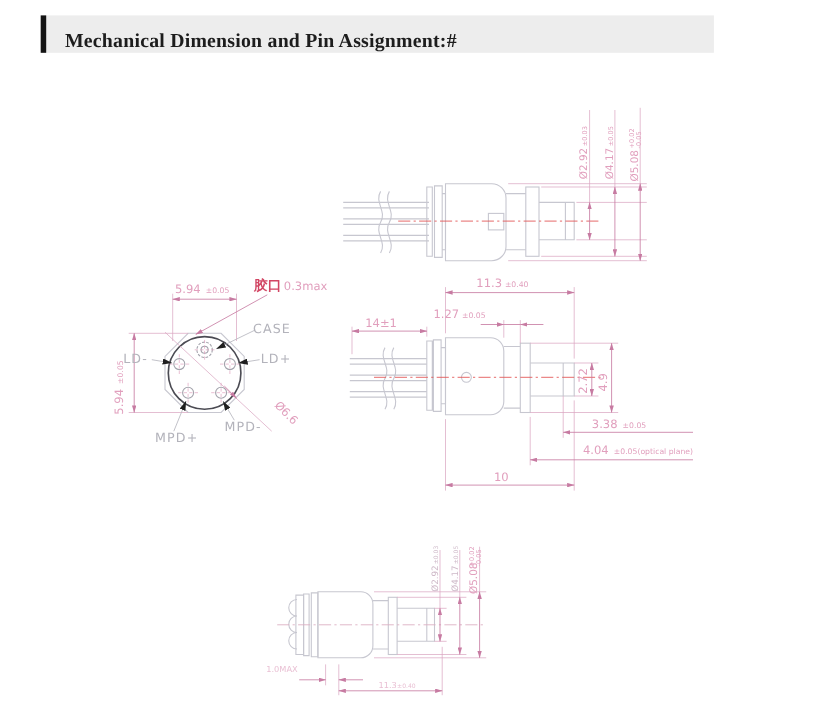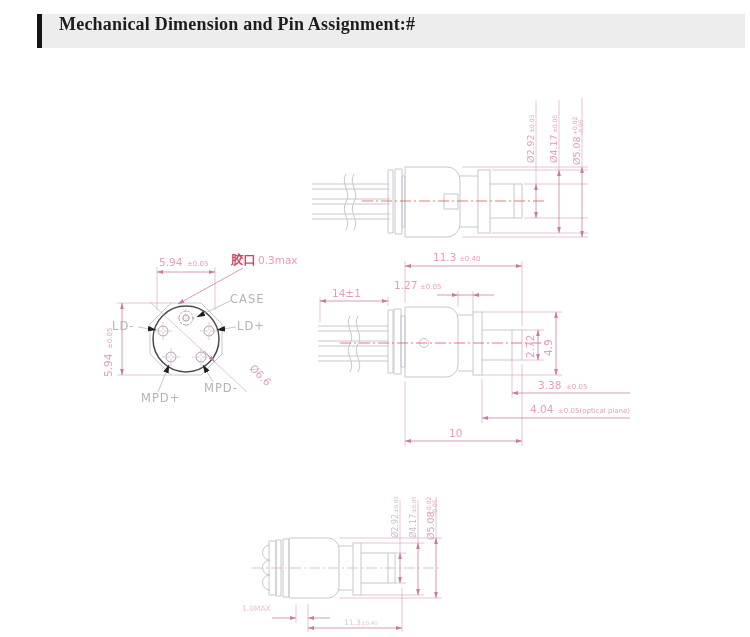--- a/index.html
+++ b/index.html
@@ -1,18 +1,18 @@
 <!DOCTYPE html>
 <html><head>
 <meta charset="utf-8">
 <style>
   html,body{margin:0;padding:0;background:#ffffff;}
   body{width:750px;height:637px;position:relative;overflow:hidden;font-family:"DejaVu Sans",sans-serif;}
-  .header{position:absolute;left:37px;top:14px;width:708px;height:34px;background:#ededed;
-          border-left:5px solid #141414;display:flex;align-items:flex-start;box-sizing:border-box;}
+  .header{position:absolute;left:37px;top:14px;width:612px;height:34px;background:#ededed;
+          border-left:5px solid #141414;display:flex;align-items:flex-end;box-sizing:border-box;}
   .header-title{font-family:"Liberation Serif",serif;font-size:18px;font-weight:bold;color:#1d1d1d;
                 padding-left:17px;letter-spacing:.2px;}
   svg.drawing{position:absolute;left:0;top:0;}
   
   .oL{stroke:#c7c7d0;stroke-width:1;fill:none;}
   .oD{stroke:#4b4b53;stroke-width:1.5;fill:none;}
   .oG{stroke:#a3a3ac;stroke-width:1;fill:none;}
   .dim{stroke:#c77ba2;stroke-width:.75;fill:none;}
   .dimT{stroke:#d9a4c0;stroke-width:.65;fill:none;}
   .cl{stroke:#e25555;stroke-width:.8;fill:none;stroke-dasharray:11 3 2 3;}

